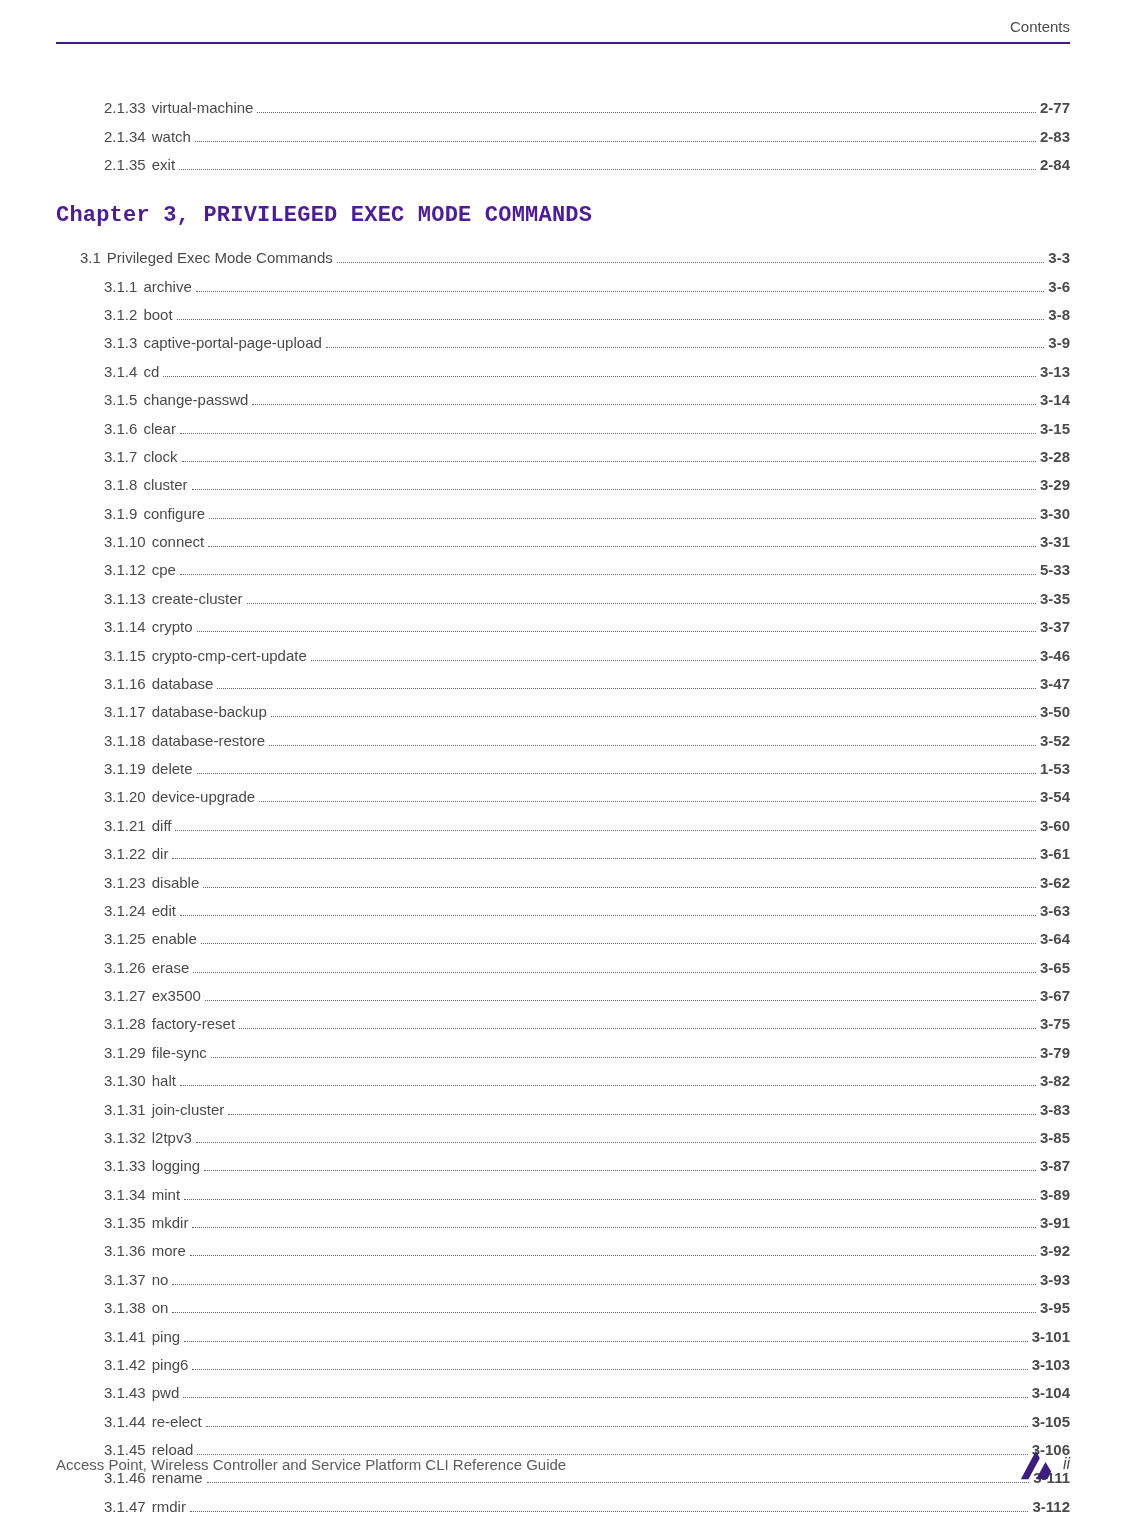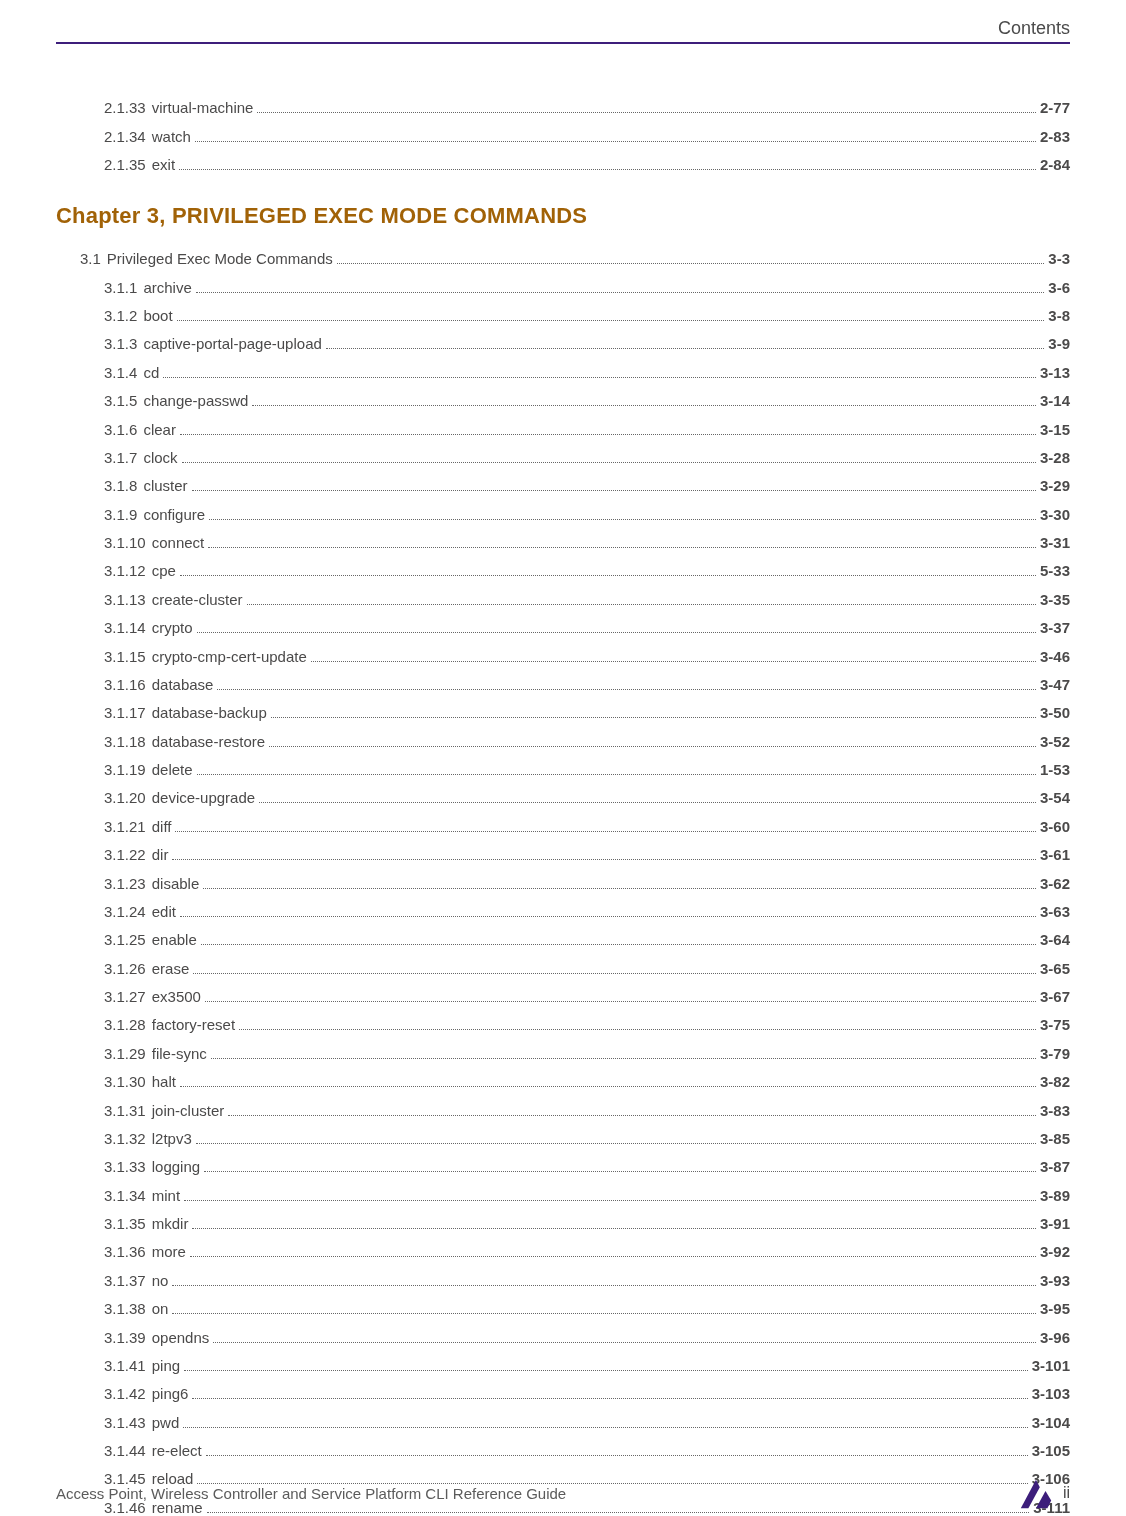--- a/index.html
+++ b/index.html
@@ -1,20 +1,20 @@
 <!DOCTYPE html>
 <html><head>
 <meta charset="utf-8">
 <style>
   * { box-sizing: border-box; margin: 0; padding: 0; }
   html, body { width: 1126px; background: #fff; font-family: "Segoe UI", Arial, sans-serif; }
   .page { width: 1126px; min-height: 1516px; position: relative; padding: 0 56px 0 56px; }
   .header-right {
     position: absolute; top: 18px; right: 56px;
-    color: #4b4b4b; font-size: 18px;
+    color: #4b4b4b; font-size: 15px;
   }
   .rule {
     position: absolute; top: 42px; left: 56px; right: 56px;
     height: 2px; background: #3d1e7b;
   }
   .content { padding-top: 90px; }
   .toc-line {
     display: flex; align-items: baseline;
     font-size: 15px; color: #4b4a4a;
     line-height: 1.05; padding: 2.2px 0;
@@ -25,35 +25,36 @@
   .toc-num { flex: 0 0 auto; margin-top: 8px; }
   .toc-title { flex: 0 0 auto; padding-left: 6px; }
   .toc-dots {
     flex: 1 1 auto;
     border-bottom: 1.4px dotted #666;
     margin: 0 4px 3px 4px;
     height: 0.6em;
   }
   .toc-page { flex: 0 0 auto; font-weight: bold; }
   .chapter-heading {
-    color: #a16207;
+    color: #4c1d95;
     font-weight: 700;
     font-size: 22px;
     padding: 28px 0 12px 0;
     letter-spacing: 0.2px;
+    font-family: Liberation Mono, monospace;
   }
   .footer {
     position: absolute; left: 56px; right: 56px; bottom: 34px;
     color: #5b5b5b; font-size: 15px;
     display: flex; align-items: center; justify-content: space-between;
   }
   .footer-logo {
     width: 38px; height: 38px; flex: 0 0 auto;
   }
-  .footer-right { display: flex; align-items: center; gap: 8px; }
+  .footer-right { display: flex; align-items: center; gap: 8px; font-style: italic; }
   .pagenum { color: #4b4a4a; font-size: 16px; }
 </style>
 </head>
 <body>
 
 <div class="page">
   <div class="header-right">Contents</div>
   <div class="rule"></div>
 
   <div class="content">
@@ -299,26 +300,20 @@
           <span class="toc-num">3.1.37</span>
           <span class="toc-title">no</span>
           <span class="toc-dots"></span>
           <span class="toc-page">3-93</span>
         </div>
         <div class="toc-line indent-2">
           <span class="toc-num">3.1.38</span>
           <span class="toc-title">on</span>
           <span class="toc-dots"></span>
           <span class="toc-page">3-95</span>
-        </div>
-        <div class="toc-line indent-2">
-          <span class="toc-num">3.1.39</span>
-          <span class="toc-title">opendns</span>
-          <span class="toc-dots"></span>
-          <span class="toc-page">3-96</span>
         </div>
         <div class="toc-line indent-2">
           <span class="toc-num">3.1.41</span>
           <span class="toc-title">ping</span>
           <span class="toc-dots"></span>
           <span class="toc-page">3-101</span>
         </div>
         <div class="toc-line indent-2">
           <span class="toc-num">3.1.42</span>
           <span class="toc-title">ping6</span>

